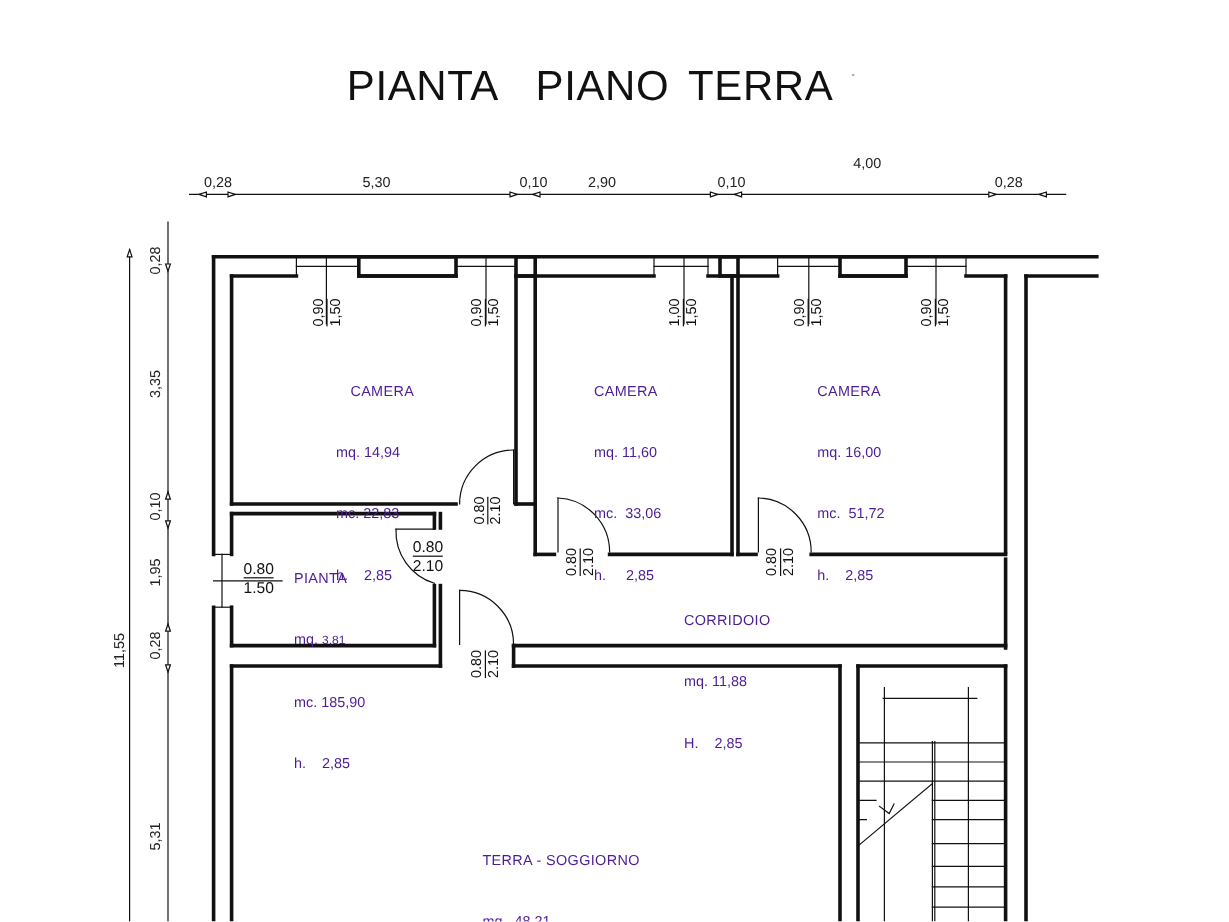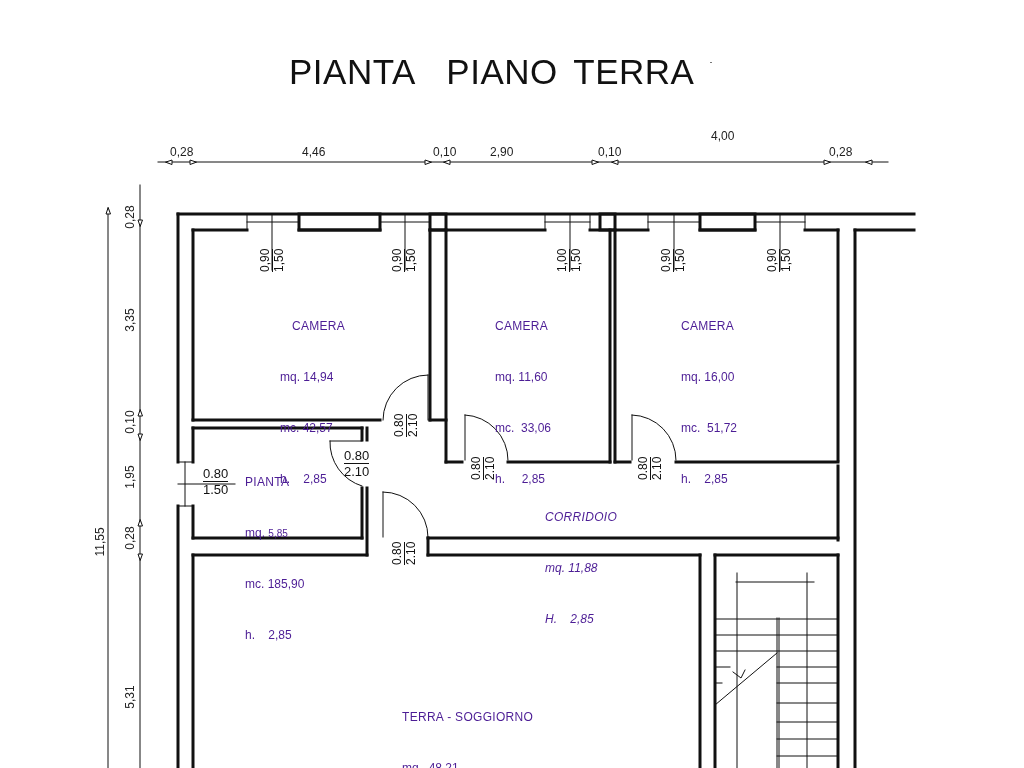--- a/index.html
+++ b/index.html
@@ -156,21 +156,21 @@
       <line x1="777" y1="722" x2="837" y2="722"></line>
       <line x1="777" y1="739" x2="837" y2="739"></line>
       <line x1="777" y1="756" x2="837" y2="756"></line>
       <line x1="777" y1="653" x2="715" y2="705"></line>
       <path d="M733 672 L741 678 L745 670"></path>
     </g>
   </g>
 </svg>
 
 <div class="dim" style="left:170px; top:145px;">0,28</div>
-<div class="dim" style="left:302px; top:145px;">4,46</div>
+<div class="dim" style="left:302px; top:145px;">5,30</div>
 <div class="dim" style="left:433px; top:145px;">0,10</div>
 <div class="dim" style="left:490px; top:145px;">2,90</div>
 <div class="dim" style="left:598px; top:145px;">0,10</div>
 <div class="dim" style="left:711px; top:129px;">4,00</div>
 <div class="dim" style="left:829px; top:145px;">0,28</div>
 
 <div class="vdim" style="left:85px; top:535px;">11,55</div>
 <div class="vdim" style="left:118px; top:210px;">0,28</div>
 <div class="vdim" style="left:118px; top:313px;">3,35</div>
 <div class="vdim" style="left:118px; top:415px;">0,10</div>
@@ -220,42 +220,42 @@
     <span>2.10</span>
   </div>
 <div class="opening" style="left:390px; top:565px;"><span class="frac">
       <span>0.80</span>
       <span>2.10</span>
     </span></div>
 
 <div class="lbl" style="left:280px; top:284px;">
   <div style="padding-left:12px" class="name">CAMERA</div>
   <div><span>mq.</span> <span>14,94</span></div>
-  <div><span>mc.</span> <span>42,57</span></div>
+  <div><span>mc.</span> <span>22,83</span></div>
   <div><span>h.</span>&nbsp;&nbsp;&nbsp;&nbsp;<span>2,85</span></div>
 </div>
 <div class="lbl" style="left:495px; top:284px;">
   <div class="name">CAMERA</div>
   <div><span>mq.</span> <span>11,60</span></div>
   <div><span>mc.</span>&nbsp; <span>33,06</span></div>
   <div><span>h.</span>&nbsp;&nbsp;&nbsp;&nbsp;&nbsp;<span>2,85</span></div>
 </div>
 <div class="lbl" style="left:681px; top:284px;">
   <div class="name">CAMERA</div>
   <div><span>mq.</span> <span>16,00</span></div>
   <div><span>mc.</span>&nbsp; <span>51,72</span></div>
   <div><span>h.</span>&nbsp;&nbsp;&nbsp;&nbsp;<span>2,85</span></div>
 </div>
 <div class="lbl" style="left:245px; top:440px;">
   <div class="name">PIANTA</div>
-  <div><span>mq.</span> <span style="font-size:10px">5,85</span></div>
+  <div><span>mq.</span> <span style="font-size:10px">3,81</span></div>
   <div><span>mc.</span> <span>185,90</span></div>
   <div><span>h.</span>&nbsp;&nbsp;&nbsp;&nbsp;<span>2,85</span></div>
 </div>
-<div class="lbl" style="left:545px; top:475px;font-style:italic;">
+<div class="lbl" style="left:570px; top:475px;">
   <div class="name">CORRIDOIO</div>
   <div><span>mq.</span> <span>11,88</span></div>
   <div><span>H.</span>&nbsp;&nbsp;&nbsp;&nbsp;<span>2,85</span></div>
 </div>
 <div class="lbl" style="left:402px; top:675px;">
   <div class="name">TERRA - SOGGIORNO</div>
   <div><span>mq.</span>&nbsp; <span>48,21</span></div>
   
   
 </div>

